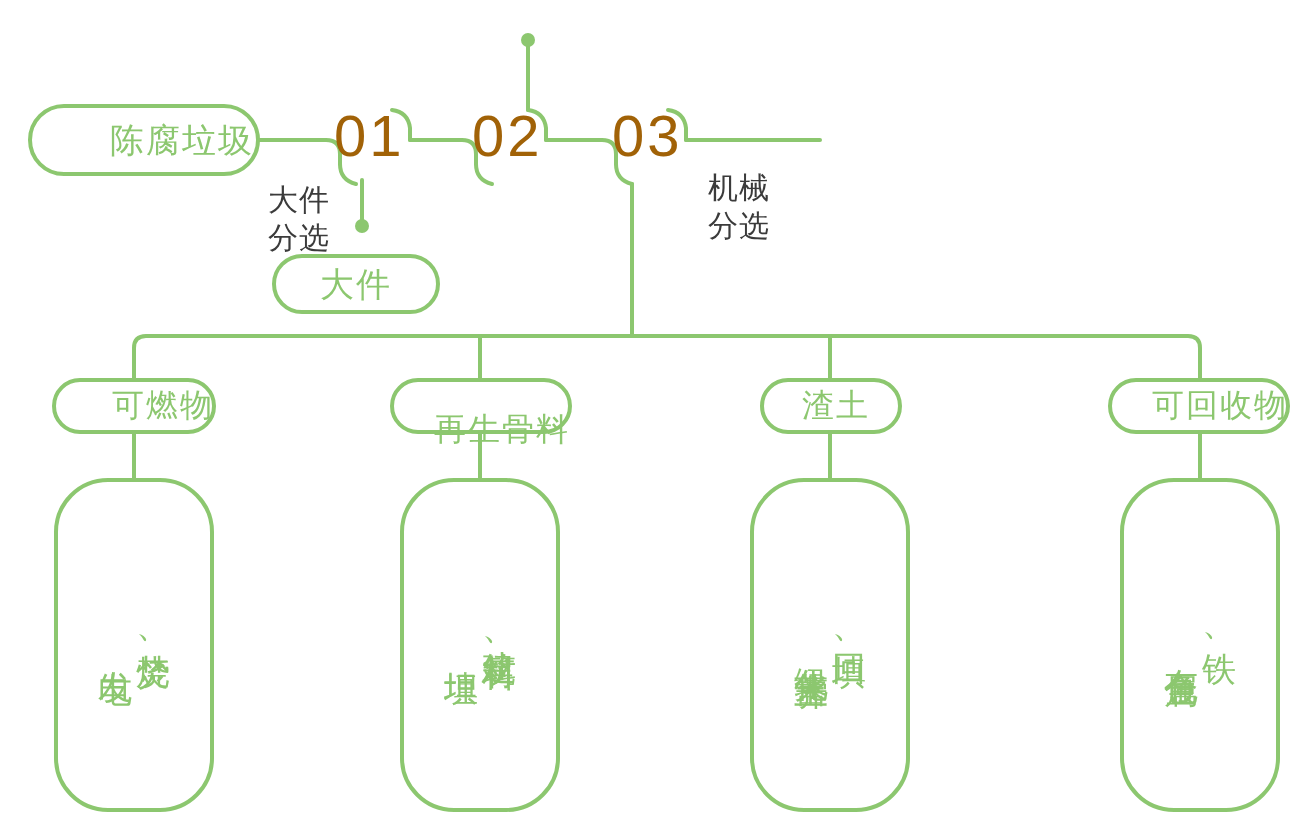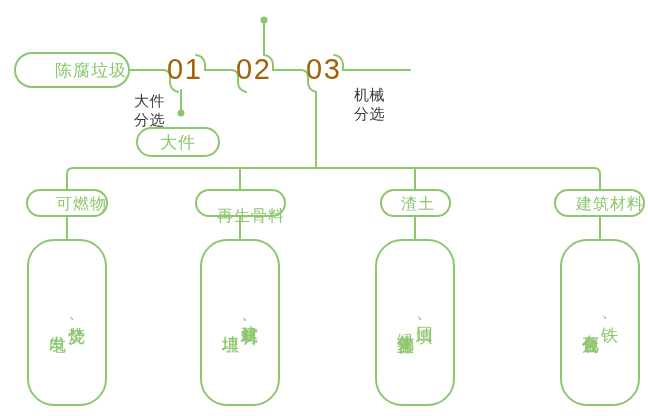--- a/index.html
+++ b/index.html
@@ -143,21 +143,21 @@
   <div class="abs side-note" style="left:134px; top:92px; white-space:pre-line; text-align:left;">大件
 分选</div>
   <div class="abs side-note" style="left:354px; top:86px; white-space:pre-line; text-align:left;">机械
 分选</div>
 
   <div class="abs pill-label" style="left:137px; top:134px; width:82px;">大件</div>
 
   <div class="abs pill-label small" style="left:27px; top:196px; width:80px;">可燃物</div>
   <div class="abs pill-label small" style="left:196px; top:208px; width:89px;">再生骨料</div>
   <div class="abs pill-label small" style="left:381px; top:196px; width:54px;">渣土</div>
-  <div class="abs pill-label small" style="left:555px; top:196px; width:89px;">建筑材料</div>
+  <div class="abs pill-label small" style="left:555px; top:196px; width:89px;">可回收物</div>
 
   <div class="abs vwrap" style="left:28px; top:240px; width:78px; height:165px;">
     <div class="vbox-text">焚烧、
 发电</div>
   </div>
   <div class="abs vwrap" style="left:201px; top:240px; width:78px; height:165px;">
     <div class="vbox-text">建筑材料、
 填埋</div>
   </div>
   <div class="abs vwrap" style="left:376px; top:240px; width:78px; height:165px;">

